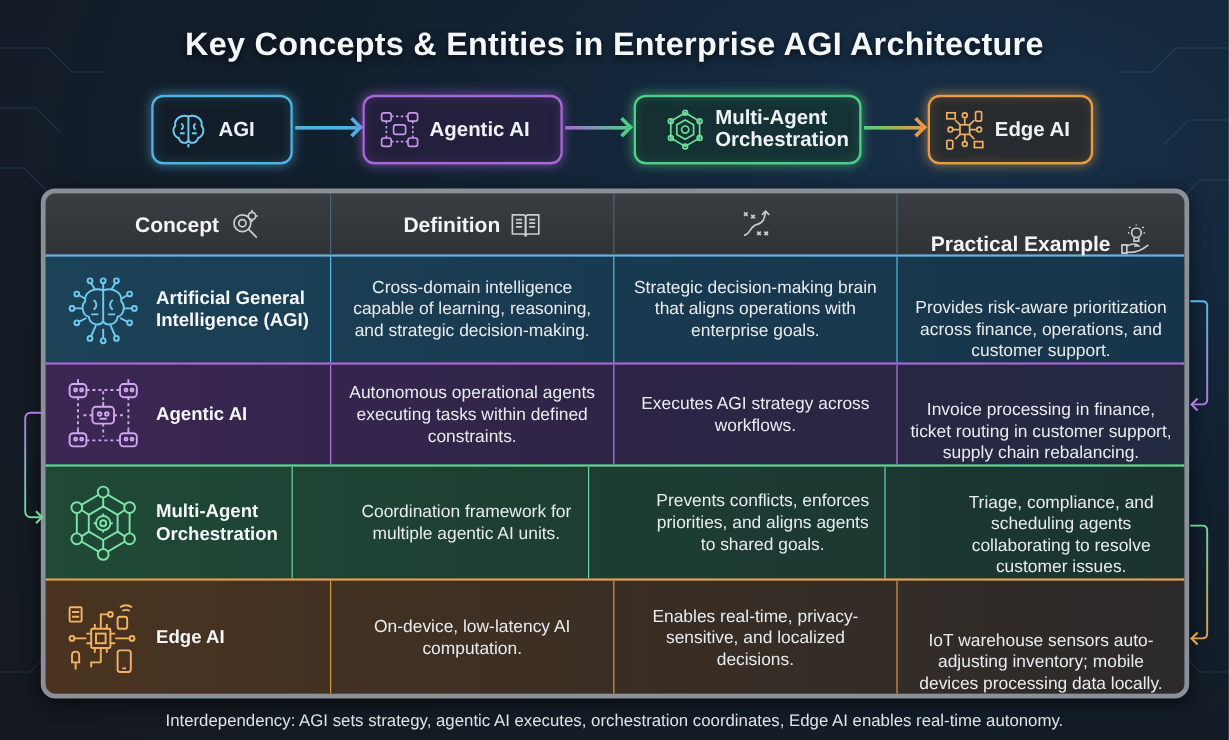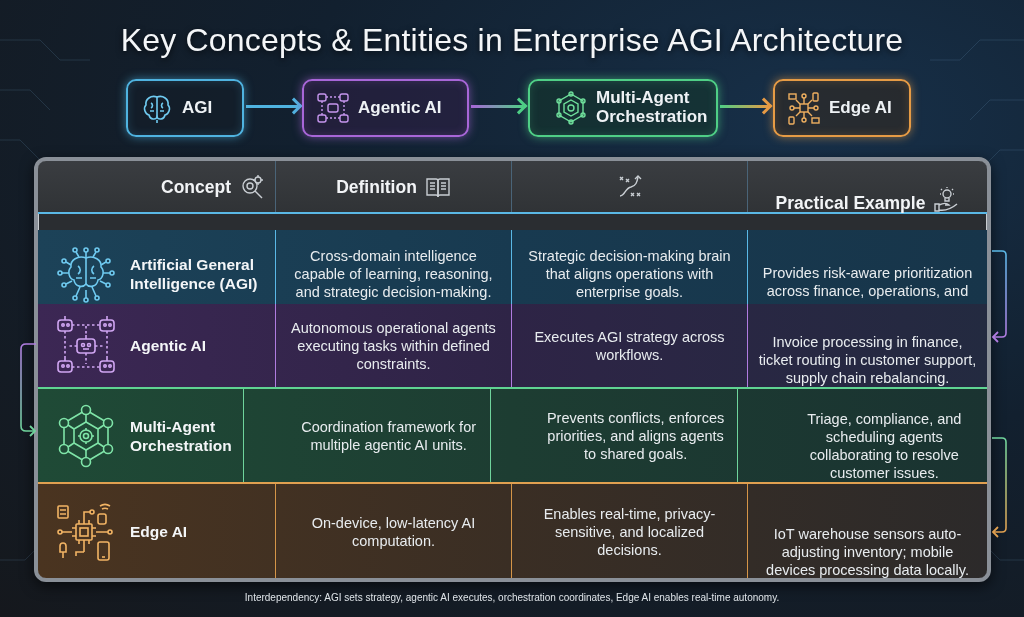--- a/index.html
+++ b/index.html
@@ -8,21 +8,21 @@
     font-family: "Liberation Sans", "DejaVu Sans", sans-serif;
     background: radial-gradient(ellipse at 80% 20%, #173049 0%, #12202f 45%, #15181d 100%);
     color: #fff;
     position: relative;
   }
   .circuit {
     position: absolute; inset: 0; pointer-events: none; opacity: 0.18;
   }
   .title {
     position: absolute; top: 22px; left: 0; width: 1024px;
-    text-align: center; font-size: 32px; font-weight: normal; letter-spacing: 0.2px;
+    text-align: center; font-size: 27px; font-weight: bold; letter-spacing: 0.2px;
     color: #f4f6f8; text-shadow: 0 2px 6px rgba(0,0,0,0.7);
   }
   
   .flow-box {
     position: absolute; top: 79px; height: 58px; border-radius: 10px;
     display: flex; align-items: center; gap: 8px; padding: 0 12px;
     border: 2px solid; background: rgba(20,30,40,0.55);
     font-size: 17px; font-weight: bold; color: #eef2f5;
   }
   .flow-box .ico { width: 34px; height: 34px; flex-shrink: 0; }
@@ -48,35 +48,35 @@
     font-size: 14.5px; line-height: 18px; color: #e8ecef; padding: 0 10px;
     border-right: 1.5px solid;
   }
   .cell:last-child { border-right: none; }
   .c1 { width: 238px; justify-content: flex-start; padding-left: 16px; gap: 12px; text-align: left; }
   .c2 { width: 236px; }
   .c3 { width: 236px; }
   .c4 { width: 239px; align-items: flex-end; }
   .hdr { top: 0; height: 53px; background: linear-gradient(#3a3d41,#303336); border-bottom: 2px solid #5ab8e6; }
   .hdr .cell { font-size: 17.5px; font-weight: bold; color: #f2f4f6; border-color: #4a6478; gap: 8px; }
-  .hdr .c1 { justify-content: flex-end; padding-left: 26px; }
+  .hdr .c1 { justify-content: center; padding-left: 26px; }
   .hdr .hico { width: 26px; height: 26px; }
-  .r-agi { top: 53px; height: 90px; background: linear-gradient(90deg,#1c4258,#183a50 50%,#17354a); border-bottom: 2px solid #a866d8; margin-top: 16px; }
+  .r-agi { top: 53px; height: 90px; background: linear-gradient(90deg,#1c4258,#183a50 50%,#17354a); border-bottom: 2px solid #a866d8; }
   .r-agi .cell { border-color: #5ab8e6; }
   .r-agentic { top: 143px; height: 85px; background: linear-gradient(90deg,#3c2754,#2e2446 50%,#232a40); border-bottom: 2px solid #5fd492; }
   .r-agentic .cell { border-color: #b07ce0; }
   .r-orch { top: 228px; height: 95px; background: linear-gradient(90deg,#1f4a36,#1d3d32 50%,#1a3331); border-bottom: 2px solid #e0a050; gap: 44px; }
   .r-orch .cell { border-color: #6fd49c; }
   .r-edge { top: 323px; height: 95px; background: linear-gradient(90deg,#4a3420,#3a2e24 50%,#2c2a2a); }
   .r-edge .cell { border-color: #d59548; }
   .concept-name { font-size: 15.5px; font-weight: bold; line-height: 19px; color: #f4f6f8; }
   .row-ico { width: 64px; height: 64px; flex-shrink: 0; }
   .footer {
     position: absolute; top: 592px; left: 0; width: 1024px; text-align: center;
-    font-size: 10px; color: #dfe4e8;
+    font-size: 14px; color: #dfe4e8;
   }
   .conn { position: absolute; pointer-events: none; }
 </style>
 </head>
 <body>
 
 <svg class="circuit" width="1024" height="617">
   <g stroke="#6fa0c8" stroke-width="1" fill="none">
     <path d="M0 40 H40 L60 60 H90"></path>
       <path d="M0 90 H30 L50 110"></path>

